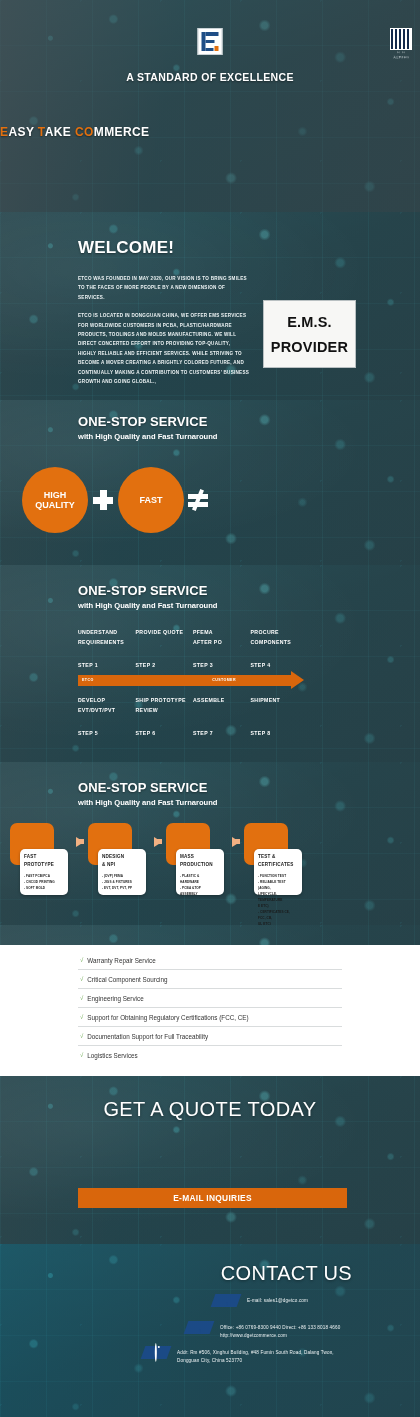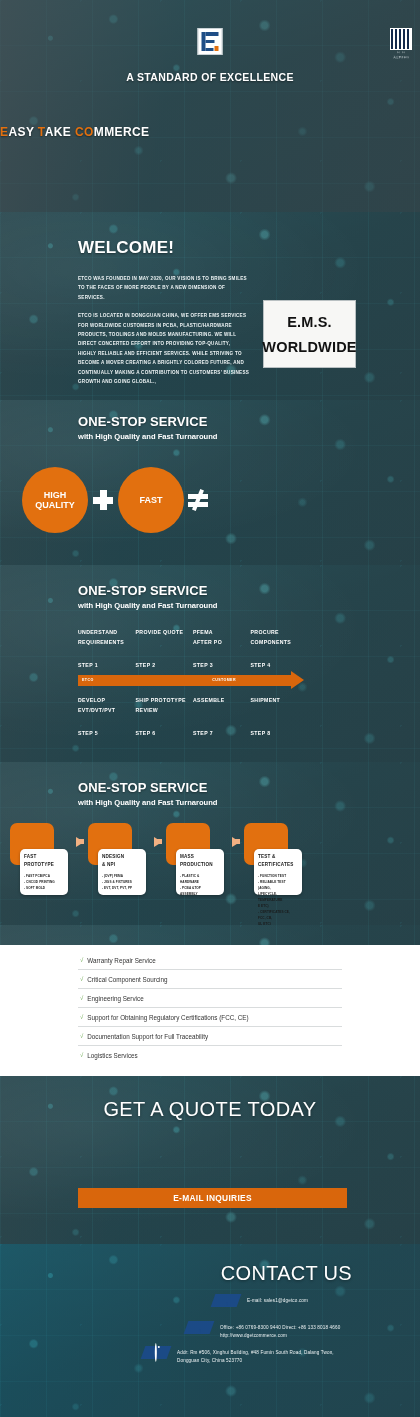--- a/index.html
+++ b/index.html
@@ -288,21 +288,21 @@
 
 <section class="welcome">
   <div class="circuit"></div>
   <div class="inner pad">
     <h2 class="big">WELCOME!</h2>
     <p class="para">ETCO WAS FOUNDED IN MAY 2020, OUR VISION IS TO BRING SMILES TO THE FACES OF MORE PEOPLE BY A NEW DIMENSION OF SERVICES.</p>
     <p class="para">ETCO IS LOCATED IN DONGGUAN CHINA, WE OFFER EMS SERVICES FOR WORLDWIDE CUSTOMERS IN PCBA, PLASTIC/HARDWARE PRODUCTS, TOOLINGS AND MOLDS MANUFACTURING. WE WILL DIRECT CONCERTED EFFORT INTO PROVIDING TOP-QUALITY, HIGHLY RELIABLE AND EFFICIENT SERVICES. WHILE STRIVING TO BECOME A MOVER CREATING A BRIGHTLY COLORED FUTURE, AND CONTINUALLY MAKING A CONTRIBUTION TO CUSTOMERS'   BUSINESS GROWTH AND GOING GLOBAL.,</p>
   </div>
   <div class="ems-box">
     <span>E.M.S.</span>
-    <span>WORLDWIDE</span>
+    <span>PROVIDER</span>
   </div>
 </section>
 
 <section style="padding:14px 0 6px;">
   <div class="circuit"></div>
   <div class="inner">
     <div class="pad sec-head">
       <h3>ONE-STOP SERVICE</h3>
       <p>with High Quality and Fast Turnaround</p>
     </div>

